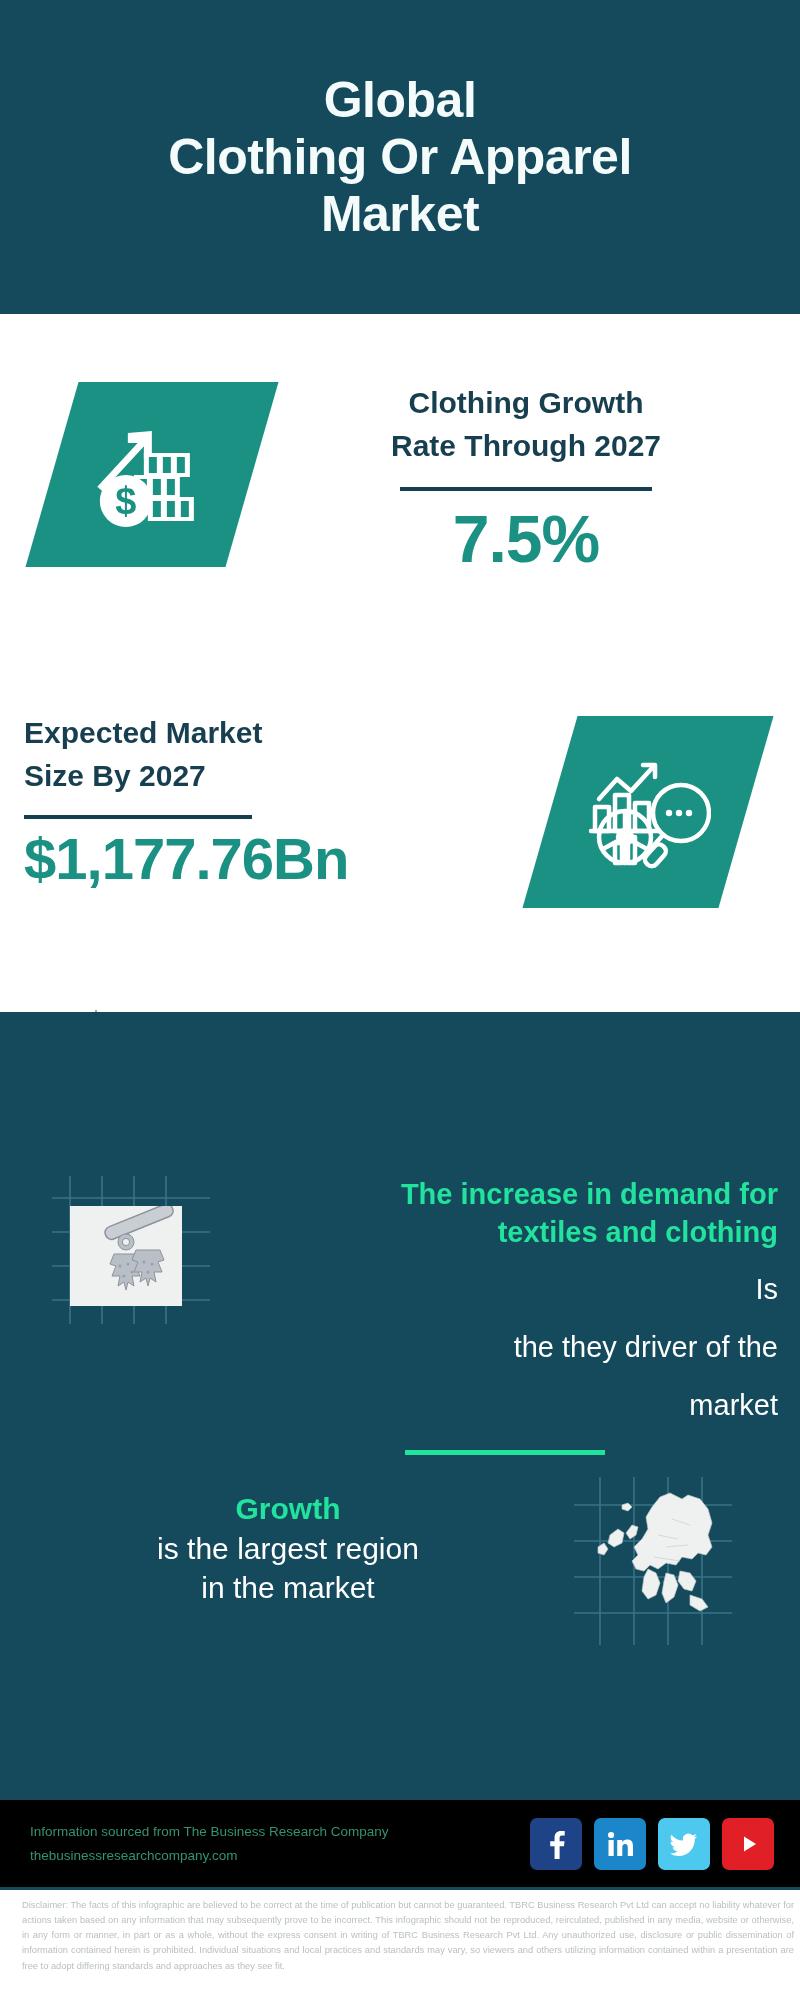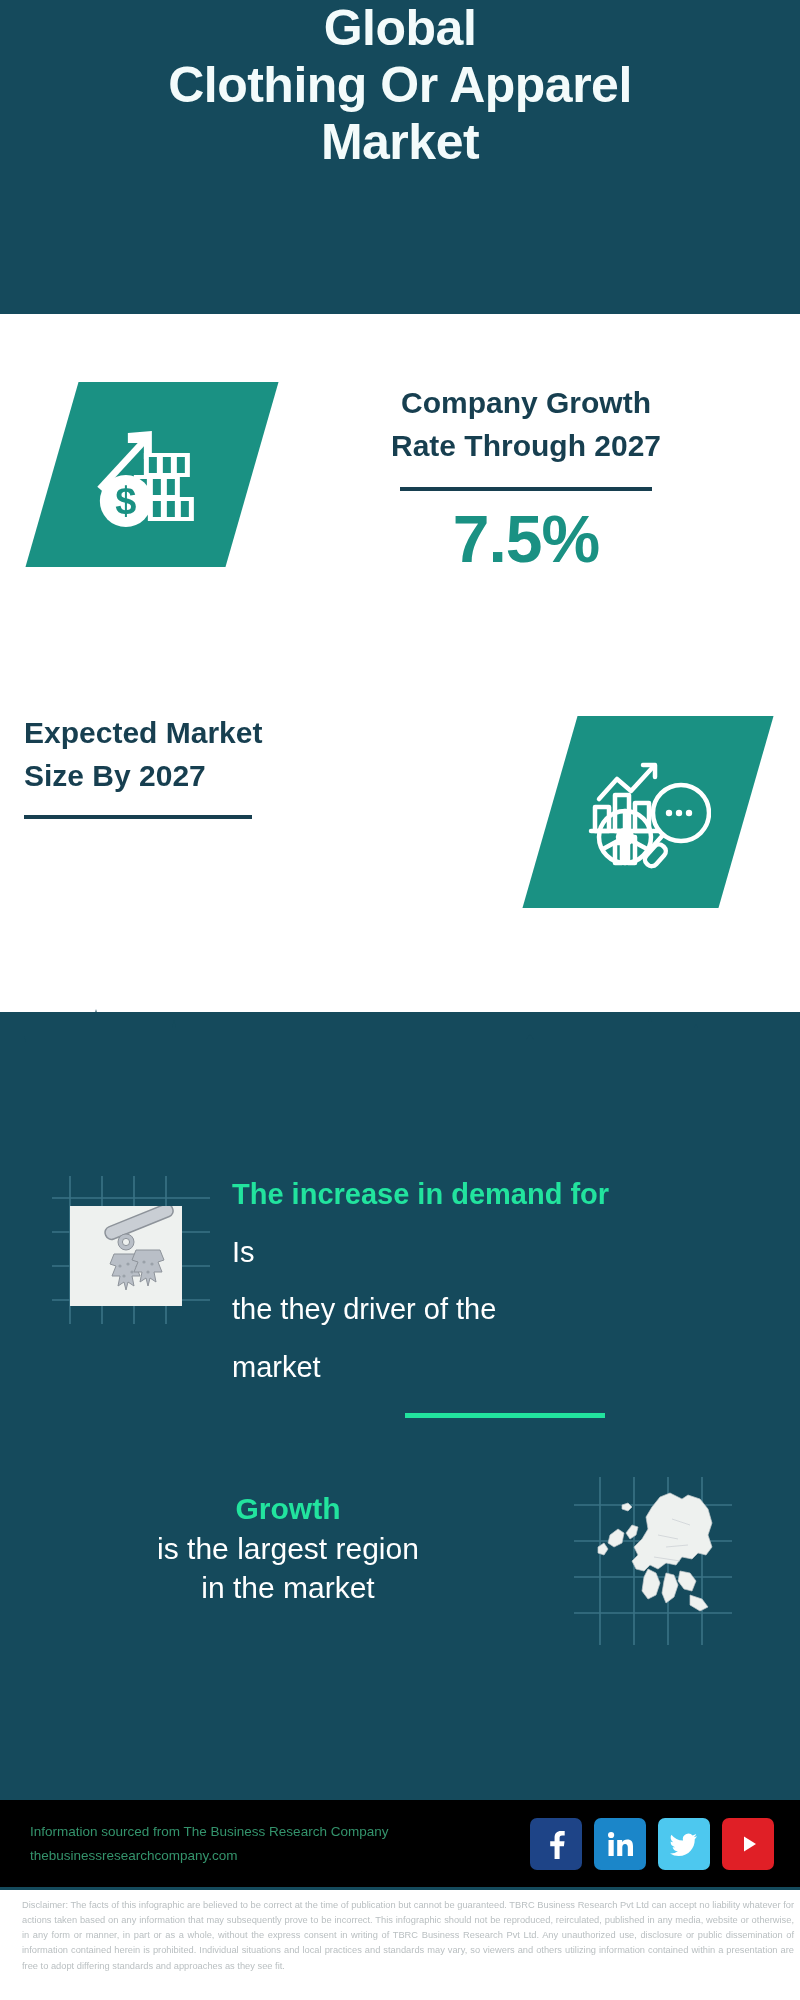--- a/index.html
+++ b/index.html
@@ -20,21 +20,21 @@
   
   .header {
     position: absolute;
     left: 0; top: 0;
     width: 800px;
     height: 314px;
     background: #154a5c;
     display: flex;
     flex-direction: column;
     align-items: center;
-    justify-content: flex-start;
+    justify-content: center;
     padding-top: 0;
   }
   .header-line {
     color: #f3fbfb;
     font-weight: 700;
     font-size: 50px;
     line-height: 1.14;
     letter-spacing: -0.5px;
     text-align: center;
     white-space: nowrap;
@@ -146,21 +146,21 @@
   }
   .photo-card {
     position: absolute;
     left: 28px; top: 34px;
     width: 112px; height: 100px;
     background: #eef1ef;
     overflow: hidden;
   }
   .driver-text {
     flex: 1;
-    text-align: left;
+    text-align: right;
     padding-right: 22px;
     padding-top: 26px;
   }
   .driver-accent {
     color: #22e39e;
     font-weight: 700;
     font-size: 29px;
     line-height: 1.3;
   }
   .driver-body {
@@ -292,32 +292,33 @@
             <rect x="63" y="86" width="8" height="16"></rect>
             <rect x="77" y="86" width="8" height="16"></rect>
             <rect x="91" y="86" width="8" height="16"></rect>
           </g>
           <circle cx="36" cy="86" r="26" fill="#ffffff"></circle>
           <text x="36" y="99" text-anchor="middle" font-family="Liberation Sans, sans-serif" font-size="38" font-weight="700" fill="#1a9183">$</text>
         </svg>
       </div>
     </div>
     <div class="stat-one-text">
-      <div class="stat-title">Company Growth</div>
+      <div class="stat-title">Clothing Growth</div>
       <div class="stat-title">Rate Through 2027</div>
       <div class="rule"></div>
       <div class="stat-value">7.5%</div>
     </div>
   </div>
 
   <div class="stat-two">
     <div class="stat-two-text">
       <div class="stat-title">Expected Market</div>
       <div class="stat-title">Size By 2027</div>
       <div class="rule"></div>
+      <div class="stat-value">$1,177.76Bn</div>
     </div>
     <div class="badge">
       <div class="badge-inner">
         <svg width="126" height="122" viewBox="0 0 126 122">
           <g fill="none" stroke="#ffffff" stroke-width="4.5" stroke-linecap="round" stroke-linejoin="round">
             <polyline points="14,48 32,28 46,40 68,16"></polyline>
             <polyline points="58,14 70,14 70,26"></polyline>
             <rect x="10" y="56" width="14" height="24"></rect>
             <rect x="30" y="44" width="14" height="36"></rect>
             <rect x="50" y="52" width="14" height="28"></rect>
@@ -407,20 +408,21 @@
               <circle cx="54" cy="70" r="1.6"></circle>
             <circle cx="74" cy="56" r="1.6"></circle>
               <circle cx="82" cy="58" r="1.6"></circle>
             <circle cx="78" cy="66" r="1.6"></circle>
           </g>
         </svg>
       </div>
     </div>
     <div class="driver-text">
       <div class="driver-accent">The increase in demand for</div>
+      <div class="driver-accent">textiles and clothing</div>
       <div class="driver-body">Is</div>
       <div class="driver-body">the they driver of the</div>
       <div class="driver-body">market</div>
       <div class="driver-rule"></div>
     </div>
   </div>
 
   <div class="region">
     <div class="region-text">
       <div class="region-accent">Growth</div>

